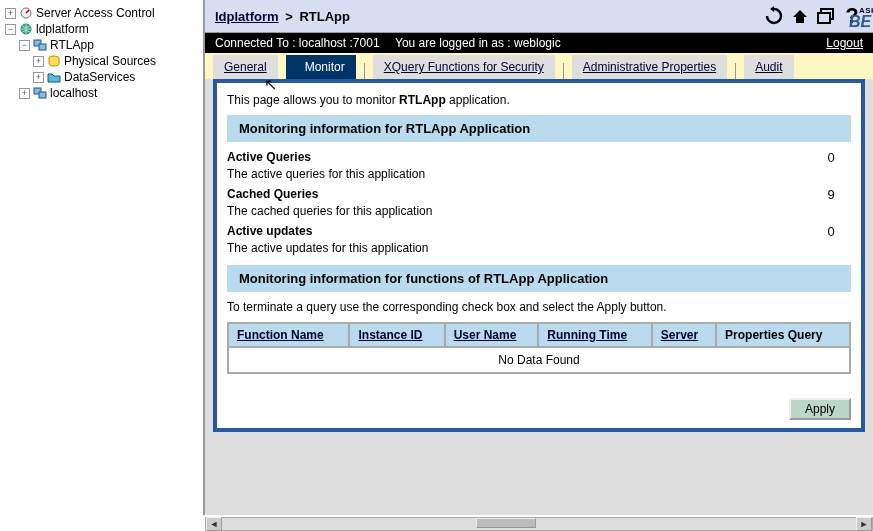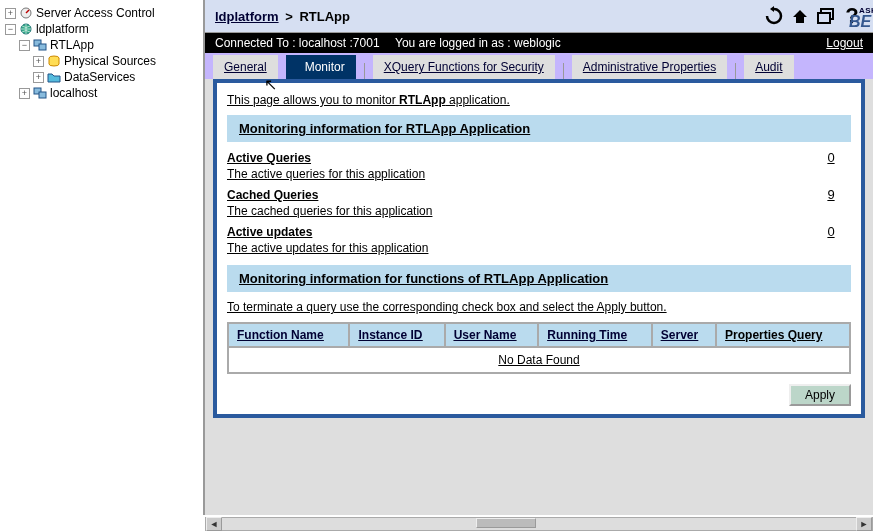--- a/index.html
+++ b/index.html
@@ -15,40 +15,40 @@
 .crumb-left a { color: #003; text-decoration: underline; font-weight: bold; }
 .crumb-left span.sep { font-weight: bold; padding: 0 3px; }
 .crumb-left span.cur { font-weight: bold; }
 .crumb-icons { display: flex; align-items: center; gap: 4px; }
 .crumb-icon { width: 22px; height: 22px; display: inline-flex; align-items: center; justify-content: center; font-size: 20px; font-weight: bold; color: #000; }
 .conn-bar { background: #000; color: #fff; height: 20px; display: flex; align-items: center; padding: 0 10px; font-size: 12px; }
 .conn-bar .seg1 { width: 180px; }
 .conn-bar .seg2 { flex: 1; }
 .conn-bar .seg3 { }
 .conn-bar a { color: #fff; text-decoration: underline; }
-.tab-bar { display: flex; align-items: flex-end; height: 26px; padding-left: 8px; background: #c4b5fd; gap: 8px; }
+.tab-bar { display: flex; align-items: flex-end; height: 26px; padding-left: 8px; background: #fef9c3; gap: 8px; }
 .tab { padding: 4px 10px; background: #dedede; border: 1px solid transparent; color: #003; text-decoration: underline; font-size: 12px; cursor: pointer; }
 .tab.active { background: #003366; color: #fff; text-decoration: none; font-weight: normal; padding-left: 18px; }
 .tab-sep { width: 1px; height: 16px; background: #999; }
-.content-wrap { flex: 1; padding: 0 8px 8px 8px; background: #dedede; text-decoration: underline; }
+.content-wrap { flex: 1; padding: 0 8px 8px 8px; background: #dedede; }
 .content-box { border: 4px solid #2a5a9e; background: #fff; padding: 8px 10px; }
 .intro { margin: 2px 0 8px 0; }
 .section-head { background: #badbee; padding: 6px 12px; font-weight: bold; font-size: 13px; margin: 8px 0; }
 .metrics { margin: 0 0 10px 0; }
-.metric-row { display: flex; align-items: center; margin-top: 6px; }
+.metric-row { display: flex; align-items: flex-start; margin-top: 6px; }
 .metric-label { font-weight: bold; flex: 1; }
 .metric-val { width: 40px; text-align: center; font-size: 13px; }
 .metric-desc { font-size: 12px; color: #000; margin-top: 2px; }
 .instr { margin: 8px 0; }
 .func-table { width: 100%; border-collapse: collapse; }
 .func-table th, .func-table td { border: 2px solid #aaa; padding: 4px 8px; text-align: left; }
 .func-table th { background: #badbee; font-weight: bold; }
 .func-table th a { color: #003; text-decoration: underline; }
 .no-data td { text-align: center; height: 26px; }
-.apply-row { text-align: right; margin-top: 10px; }
+.apply-row { text-align: right; margin-top: 24px; }
 .apply-btn { background: #bcd6c9; border: 2px outset #eee; padding: 2px 14px; font-size: 12px; cursor: pointer; }
 .hscroll { position: absolute; left: 205px; right: 0; bottom: 0; height: 14px; background: #ddd; display: flex; align-items: center; border: 1px solid #aaa; }
 .hs-btn { width: 16px; height: 14px; background: #ccc; border: 1px outset #eee; display: flex; align-items: center; justify-content: center; font-size: 9px; color: #333; }
 .hs-track { flex: 1; position: relative; height: 14px; }
 .hs-thumb { position: absolute; left: 40%; top: 1px; width: 60px; height: 10px; background: #bbb; border: 1px outset #eee; }
 .ask-badge { position: absolute; right: 0; top: 6px; width: 26px; text-align: center; }
 .ask-badge .ask { font-size: 8px; color: #003; font-weight: bold; letter-spacing: 0.5px; margin-left: 12px; }
 .ask-badge .be { font-size: 16px; font-weight: bold; font-style: italic; color: #34578f; line-height: 0.9; }
 .cursor-arrow { position: absolute; left: 264px; top: 75px; font-size: 16px; color: #000; pointer-events: none; }
 </style>

